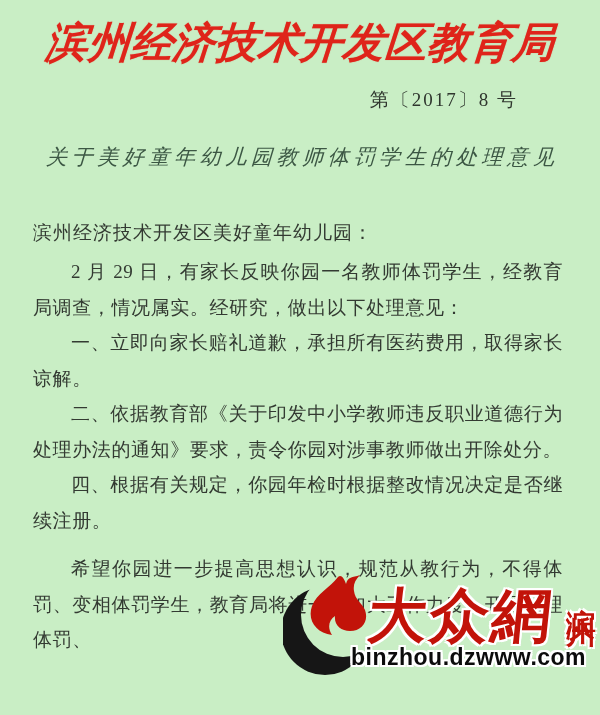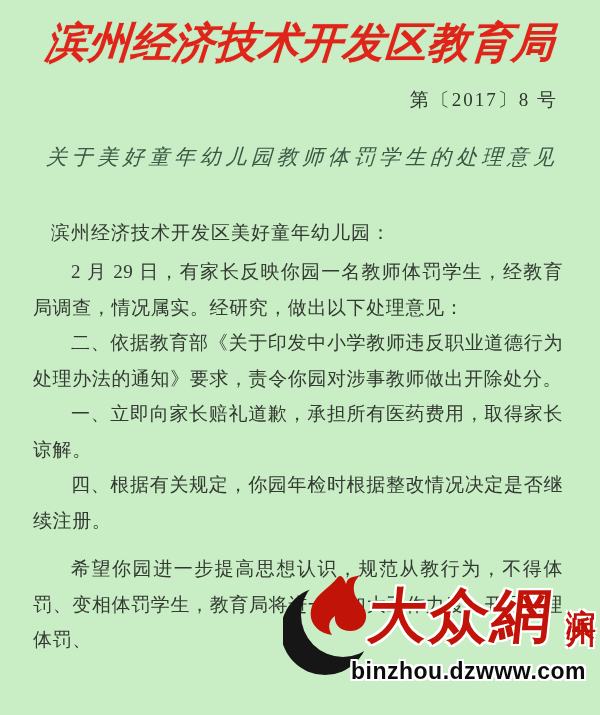--- a/index.html
+++ b/index.html
@@ -27,41 +27,41 @@
     text-align: justify;
     text-align-last: justify;
     line-height: 58px;
     transform: skewX(-4deg);
     white-space: nowrap;
     text-shadow: 0 0 1px rgba(223,36,26,.45);
   }
   
   .docnum {
     margin-top: 15px;
-    padding-right: 42px;
+    padding-right: 82px;
     text-align: right;
     font-size: 19px;
     letter-spacing: 2px;
     color: #2f362e;
   }
   
   .subject {
     margin-top: 27px;
     padding: 0 46px;
     font-size: 21px;
     font-style: italic;
     color: #3c5744;
     text-align: justify;
     text-align-last: justify;
     line-height: 34px;
     transform: skewX(-3deg);
   }
   .salutation {
     margin-top: 44px;
-    padding-left: 51px;
+    padding-left: 33px;
     font-size: 19px;
     letter-spacing: 1px;
     line-height: 30px;
   }
   .body-text {
     margin-top: 6px;
     padding: 0 37px 0 33px;
   }
   .body-text p {
     font-size: 19px;
@@ -98,21 +98,21 @@
     writing-mode: vertical-rl;
     text-orientation: upright;
     font-size: 30px;
     font-weight: bold;
     color: #c21309;
     letter-spacing: 8px;
     text-shadow: -2px -2px 0 #fff, 2px -2px 0 #fff, -2px 2px 0 #fff, 2px 2px 0 #fff;
   }
   .wm-url {
     position: absolute;
-    left: 351px; top: 658px;
+    left: 351px; top: 644px;
     font-family: "Liberation Sans", "DejaVu Sans", sans-serif;
     font-size: 23px;
     font-weight: bold;
     color: #0b0b0b;
     letter-spacing: 0.5px;
     text-shadow: -2px -2px 0 #fff, 2px -2px 0 #fff, -2px 2px 0 #fff, 2px 2px 0 #fff,
                  0 -2px 0 #fff, 0 2px 0 #fff, -2px 0 0 #fff, 2px 0 0 #fff;
   }
 </style>
 </head>
@@ -120,23 +120,23 @@
 
 <div class="page">
   <h1 class="agency">滨州经济技术开发区教育局</h1>
   <div class="docnum">第〔2017〕8 号</div>
   <div class="subject">关于美好童年幼儿园教师体罚学生的处理意见</div>
   <div class="salutation">滨州经济技术开发区美好童年幼儿园：</div>
   <div class="body-text">
 
       <p>2 月 29 日，有家长反映你园一名教师体罚学生，经教育局调查，情况属实。经研究，做出以下处理意见：</p>
 
+      <p>一、立即向家长赔礼道歉，承担所有医药费用，取得家长谅解。</p>
+
       <p>二、依据教育部《关于印发中小学教师违反职业道德行为处理办法的通知》要求，责令你园对涉事教师做出开除处分。</p>
-
-      <p>一、立即向家长赔礼道歉，承担所有医药费用，取得家长谅解。</p>
 
 
       <p>四、根据有关规定，你园年检时根据整改情况决定是否继续注册。</p>
 
       <p>希望你园进一步提高思想认识，规范从教行为，不得体罚、变相体罚学生，教育局将进一步加大工作力度，开展治理体罚、</p>
     </div>
 </div>
 
 <div class="watermark">
   <svg class="wm-svg" width="100" height="102" viewBox="0 0 100 102" xmlns="http://www.w3.org/2000/svg">

